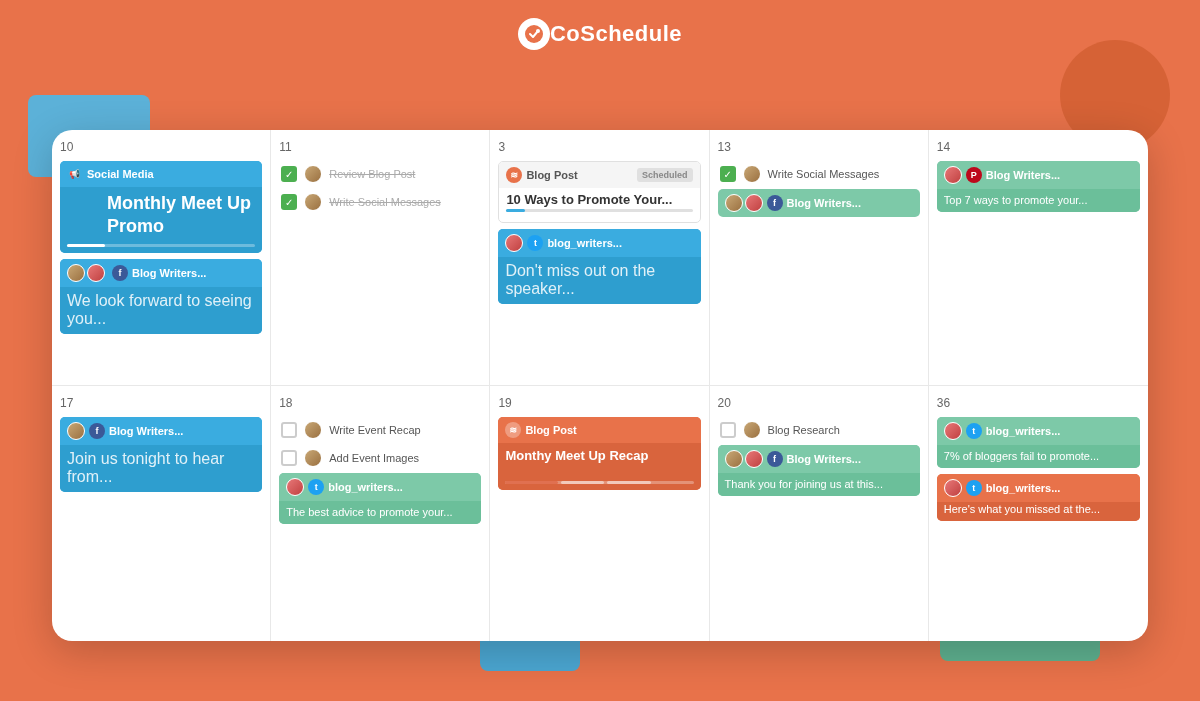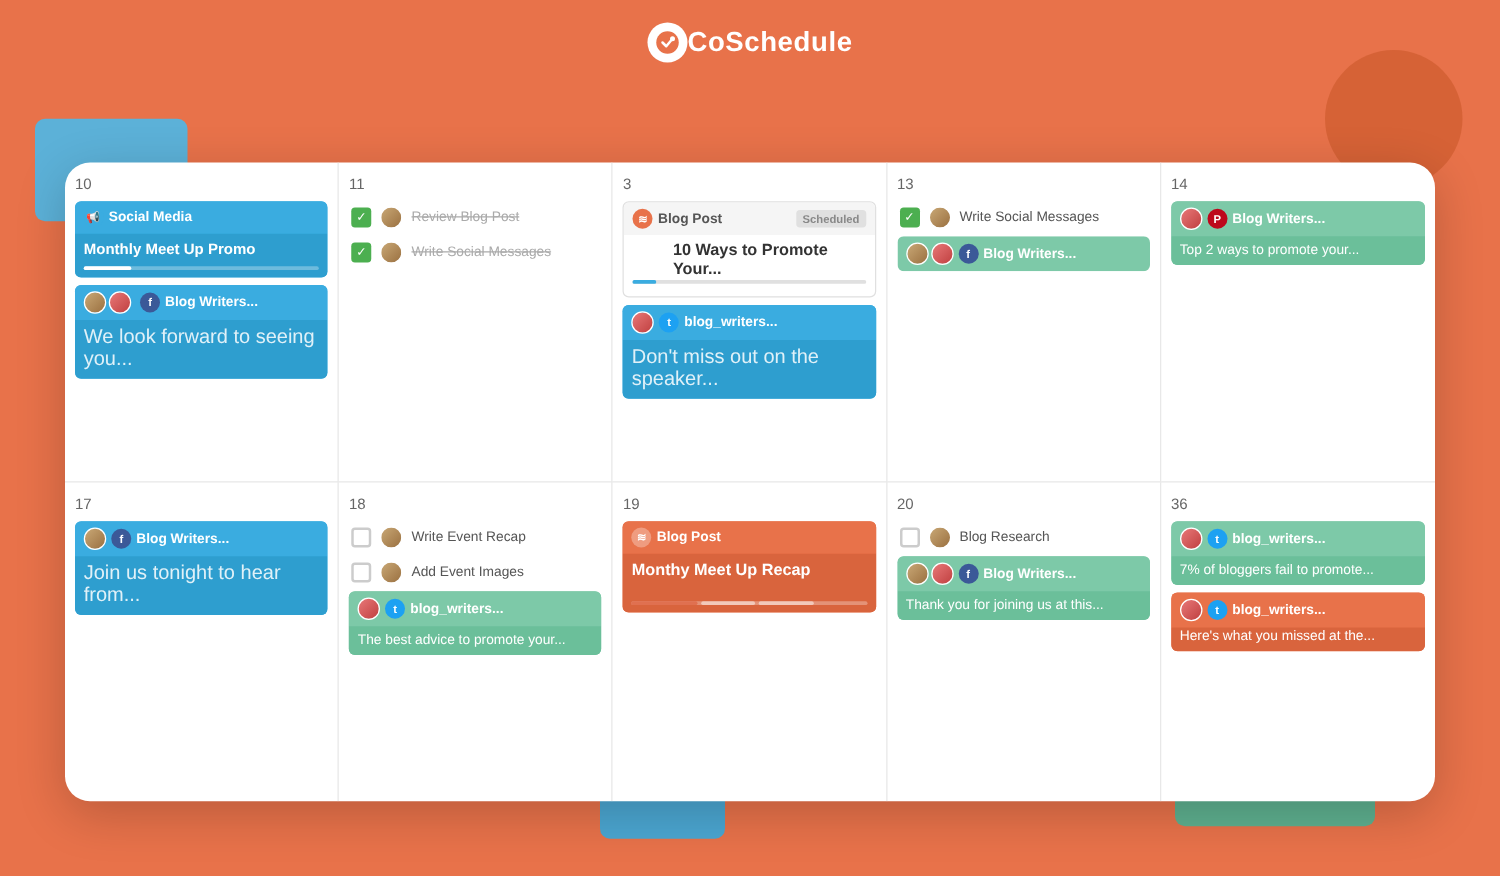--- a/index.html
+++ b/index.html
@@ -146,25 +146,26 @@
       align-items: center;
       gap: 4px;
       font-size: 11px;
       font-weight: 600;
     }
     .card-blue .card-body {
       background: #2e9ecf;
       padding: 5px 7px 6px;
     }
     .card-blue .card-title {
-      font-size: 12px;
+      font-size: 18px;
       font-weight: 700;
       color: white;
       line-height: 1.3;
       margin-bottom: 5px;
+      margin-left: 40px;
     }
     .card-blue .card-subtitle {
       font-size: 16px;
       color: rgba(255,255,255,0.85);
     }
     .progress-bar {
       height: 3px;
       background: rgba(255,255,255,0.3);
       border-radius: 2px;
       margin-top: 5px;
@@ -251,21 +252,20 @@
       gap: 4px;
       font-size: 11px;
       font-weight: 600;
       color: #555;
     }
     .card-blogpost .bp-title {
       padding: 4px 7px 2px;
       font-size: 13px;
       font-weight: 700;
       color: #333;
-      margin-left: 32px;
     }
     .card-blogpost .bp-sub {
       padding: 0 7px 6px;
       font-size: 11px;
       color: #777;
     }
     .scheduled-badge {
       margin-left: auto;
       background: #e0e0e0;
       color: #888;
@@ -464,21 +464,21 @@
     <div class="calendar-cell">
       <div class="day-number">14</div>
 
       <div class="card card-green">
         <div class="card-header">
           <div class="avatar-sm avatar-red"></div>
           <span class="icon-circle" style="background:#bd081c;">P</span>
           <span>Blog Writers...</span>
         </div>
         <div class="card-body">
-          <div>Top 2 ways to promote your...</div>
+          <div>Top 7 ways to promote your...</div>
         </div>
       </div>
     </div>
 
     <div class="calendar-cell">
       <div class="day-number">17</div>
       <div class="card card-blue">
         <div class="card-header">
           <div class="avatar-sm avatar-brown"></div>
           <span class="icon-circle icon-fb">f</span>

